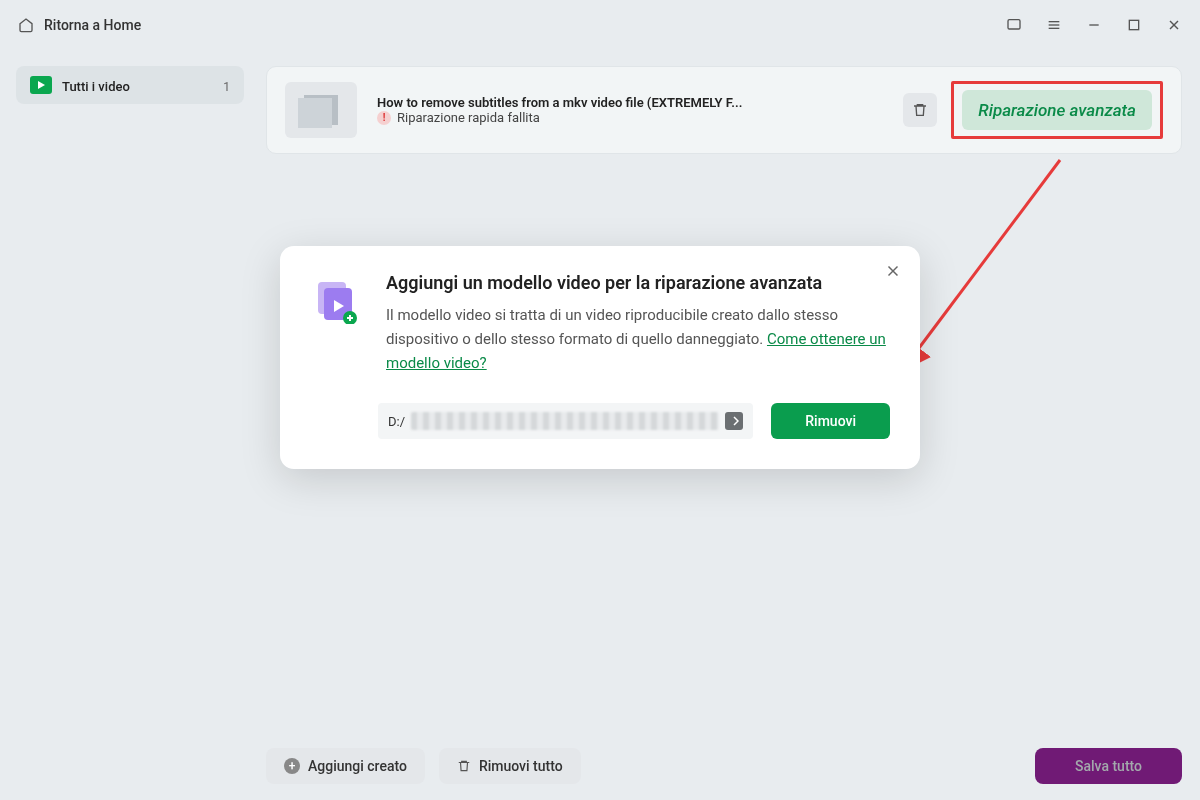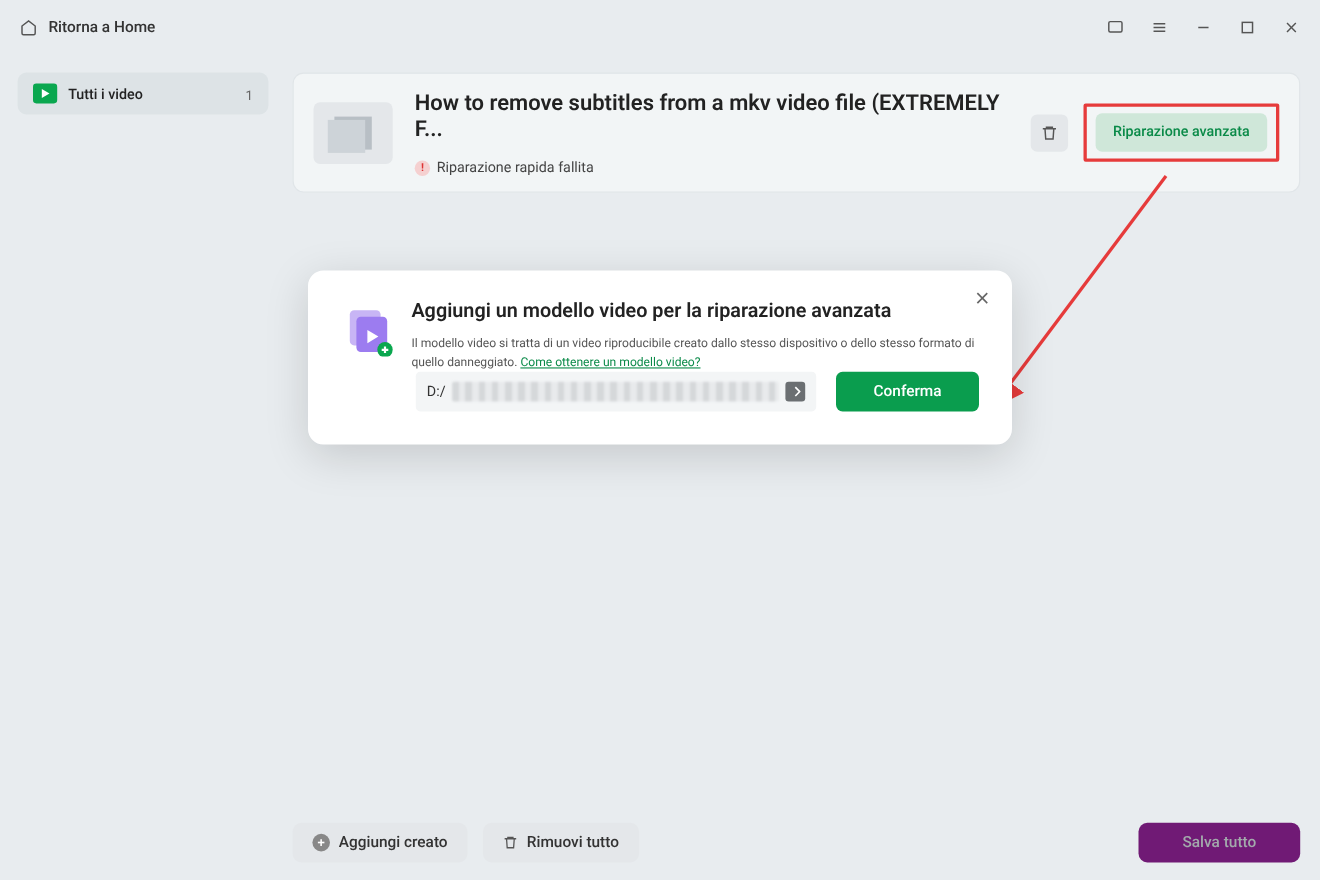--- a/index.html
+++ b/index.html
@@ -21,42 +21,42 @@
 .sidebar-item .label { font-size: 13px; color: #222; font-weight: 500; flex: 1; }
 .sidebar-item .count { font-size: 12px; color: #666; }
 
 .content { flex: 1; padding: 16px 18px 16px 6px; display: flex; flex-direction: column; }
 
 .card { background: #f2f5f6; border: 1px solid #e0e5e8; border-radius: 10px; padding: 14px 18px; display: flex; align-items: center; gap: 20px; }
 .thumb { width: 72px; height: 56px; background: #e4e7ea; border-radius: 6px; display: flex; align-items: center; justify-content: center; }
 .thumb-inner { width: 34px; height: 30px; background: #b8bfc5; position: relative; }
 .thumb-inner::before { content:""; position:absolute; left:-6px; top:3px; width:34px; height:30px; background:#cdd3d8; }
 .card-body { flex: 1; }
-.card-title { font-size: 20px; color: #222; font-weight: 600; margin-bottom: 16px; }
+.card-title { font-size: 13px; color: #222; font-weight: 600; margin-bottom: 0; }
 .card-status { display: flex; align-items: center; gap: 6px; font-size: 13px; color: #444; }
 .warn-icon { width: 14px; height: 14px; border-radius: 50%; background: #f5d0d0; display:flex; align-items:center; justify-content:center; color:#d33; font-size:10px; font-weight:bold; }
 .card-actions { display: flex; align-items: center; gap: 14px; }
 .trash-btn { width: 34px; height: 34px; background: #e4e7ea; border-radius: 6px; display:flex; align-items:center; justify-content:center; cursor:pointer; }
 .adv-btn-wrap { border: 3px solid #e63b3b; padding: 6px 8px; border-radius: 2px; }
-.adv-btn { background: #cfe7d9; color: #0a8a48; font-size: 13px; font-weight: 500; padding: 10px 16px; border-radius: 6px; border:none; cursor:pointer; }
+.adv-btn { background: #cfe7d9; color: #0a8a48; font-size: 17px; font-weight: 500; padding: 10px 16px; border-radius: 6px; border:none; cursor:pointer;font-style:italic; }
 
 .bottom-bar { margin-top: auto; display: flex; align-items: center; gap: 14px; padding-top: 10px; }
 .btn-secondary { background: #e4e7ea; border:none; border-radius: 8px; padding: 10px 18px; font-size: 14px; color: #333; font-weight: 500; display:flex; align-items:center; gap:8px; cursor:pointer; }
 .btn-secondary .icon-circle { width:16px; height:16px; border-radius:50%; background:#888; display:flex; align-items:center; justify-content:center; color:#fff; font-size:12px; line-height:1;}
 .btn-save { margin-left:auto; background: #701a75; color: #a3a9ac; border:none; border-radius:8px; padding: 10px 40px; font-size:14px; font-weight:500; }
 
 .arrow { position: absolute; pointer-events: none; }
 
 .modal-overlay { position: absolute; inset: 0; background: rgba(0,0,0,0.0); display:flex; align-items:flex-start; justify-content:center; }
 .modal { margin-top: 246px; width: 640px; background: #fff; border-radius: 14px; box-shadow: 0 10px 40px rgba(0,0,0,0.15); padding: 26px 30px 30px 30px; position: relative; }
 .modal-close { position: absolute; top: 16px; right: 18px; width: 18px; height: 18px; cursor: pointer; color: #666; }
-.modal-head { display: flex; gap: 16px; }
+.modal-head { display: flex; gap: 28px; margin-bottom: 28px;}
 .modal-icon { width: 48px; height: 48px; flex-shrink:0; margin-top:4px; }
 .modal-title { font-size: 18px; font-weight: 600; color: #222; margin-bottom: 10px; }
-.modal-desc { font-size: 11px; color: #555; line-height: 1.6; }
+.modal-desc { font-size: 15px; color: #555; line-height: 1.6; }
 .modal-link { color: #0a8a48; text-decoration: underline; }
 .modal-row { display: flex; gap: 18px; align-items: center; margin-left: 68px; }
 .path-box { flex:1; background: #f3f5f6; border-radius: 4px; padding: 8px 10px; display:flex; align-items:center; font-size: 13px; color:#333; position:relative; height:36px; }
 .path-prefix { color:#333; }
 .path-blur { flex:1; height: 18px; margin: 0 6px; background: repeating-linear-gradient(90deg, #d5d8da 0 6px, #e8eaec 6px 12px); filter: blur(1px); border-radius:2px;}
 .path-browse { width: 18px; height: 18px; background:#6b6f72; border-radius:3px; display:flex; align-items:center; justify-content:center; }
 .confirm-btn { background: #0a9d4e; color:#fff; border:none; border-radius: 6px; padding: 10px 34px; font-size:14px; font-weight:500; cursor:pointer; }
 </style>
 </head>
 <body>
@@ -179,16 +179,16 @@
     <div class="modal-row">
       <div class="path-box">
         <span class="path-prefix">D:/</span>
         <div class="path-blur"></div>
         <div class="path-browse">
           <svg width="10" height="10" viewBox="0 0 10 10">
               <path d="M1 5l4 4 4-4" stroke="#fff" stroke-width="1.5" fill="none" transform="rotate(-90 5 5)"></path>
             </svg>
         </div>
       </div>
-      <button class="confirm-btn">Conferma</button>
+      <button class="confirm-btn">Rimuovi</button>
     </div>
   </div>
 </div>
 
 </body></html>

